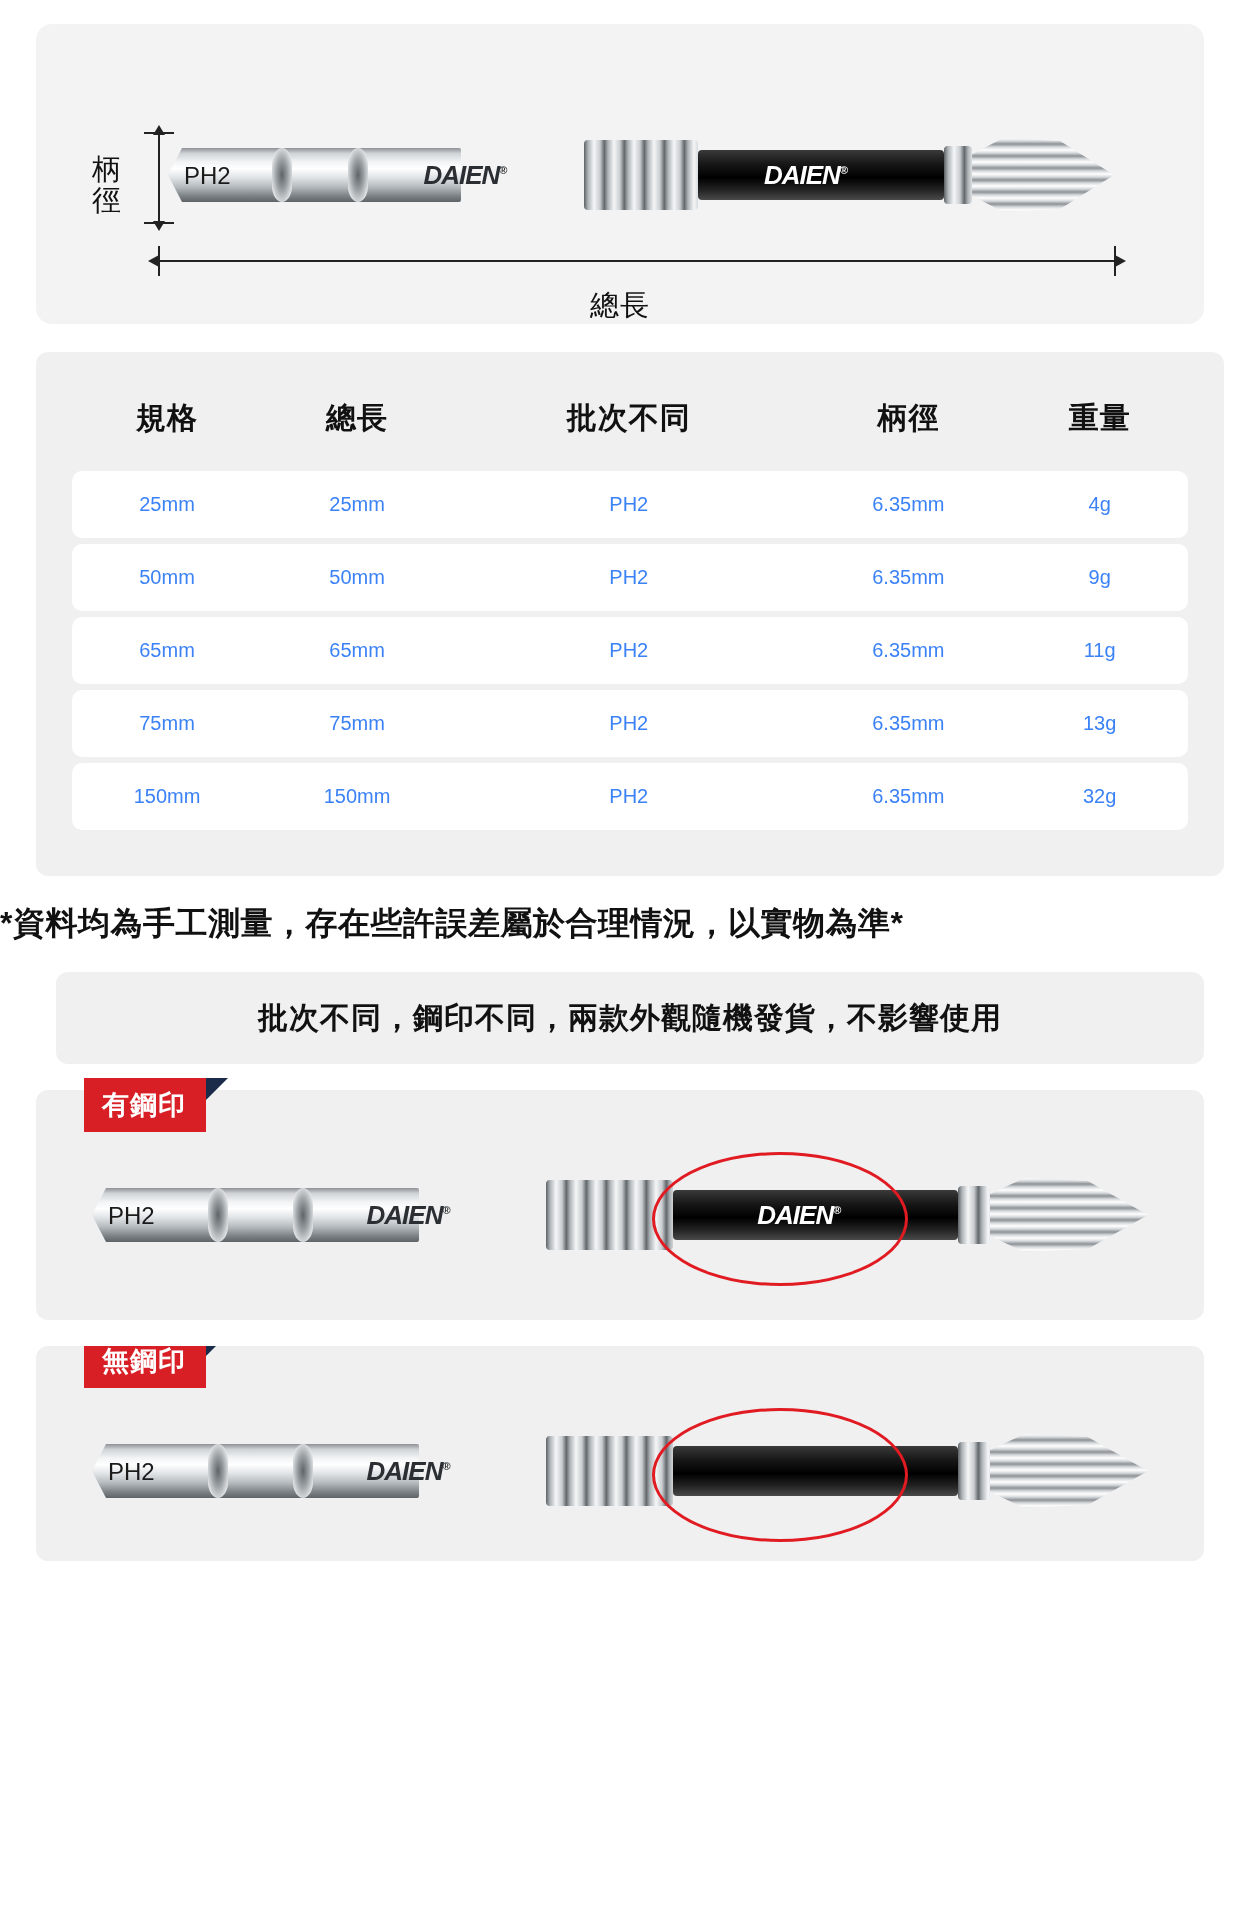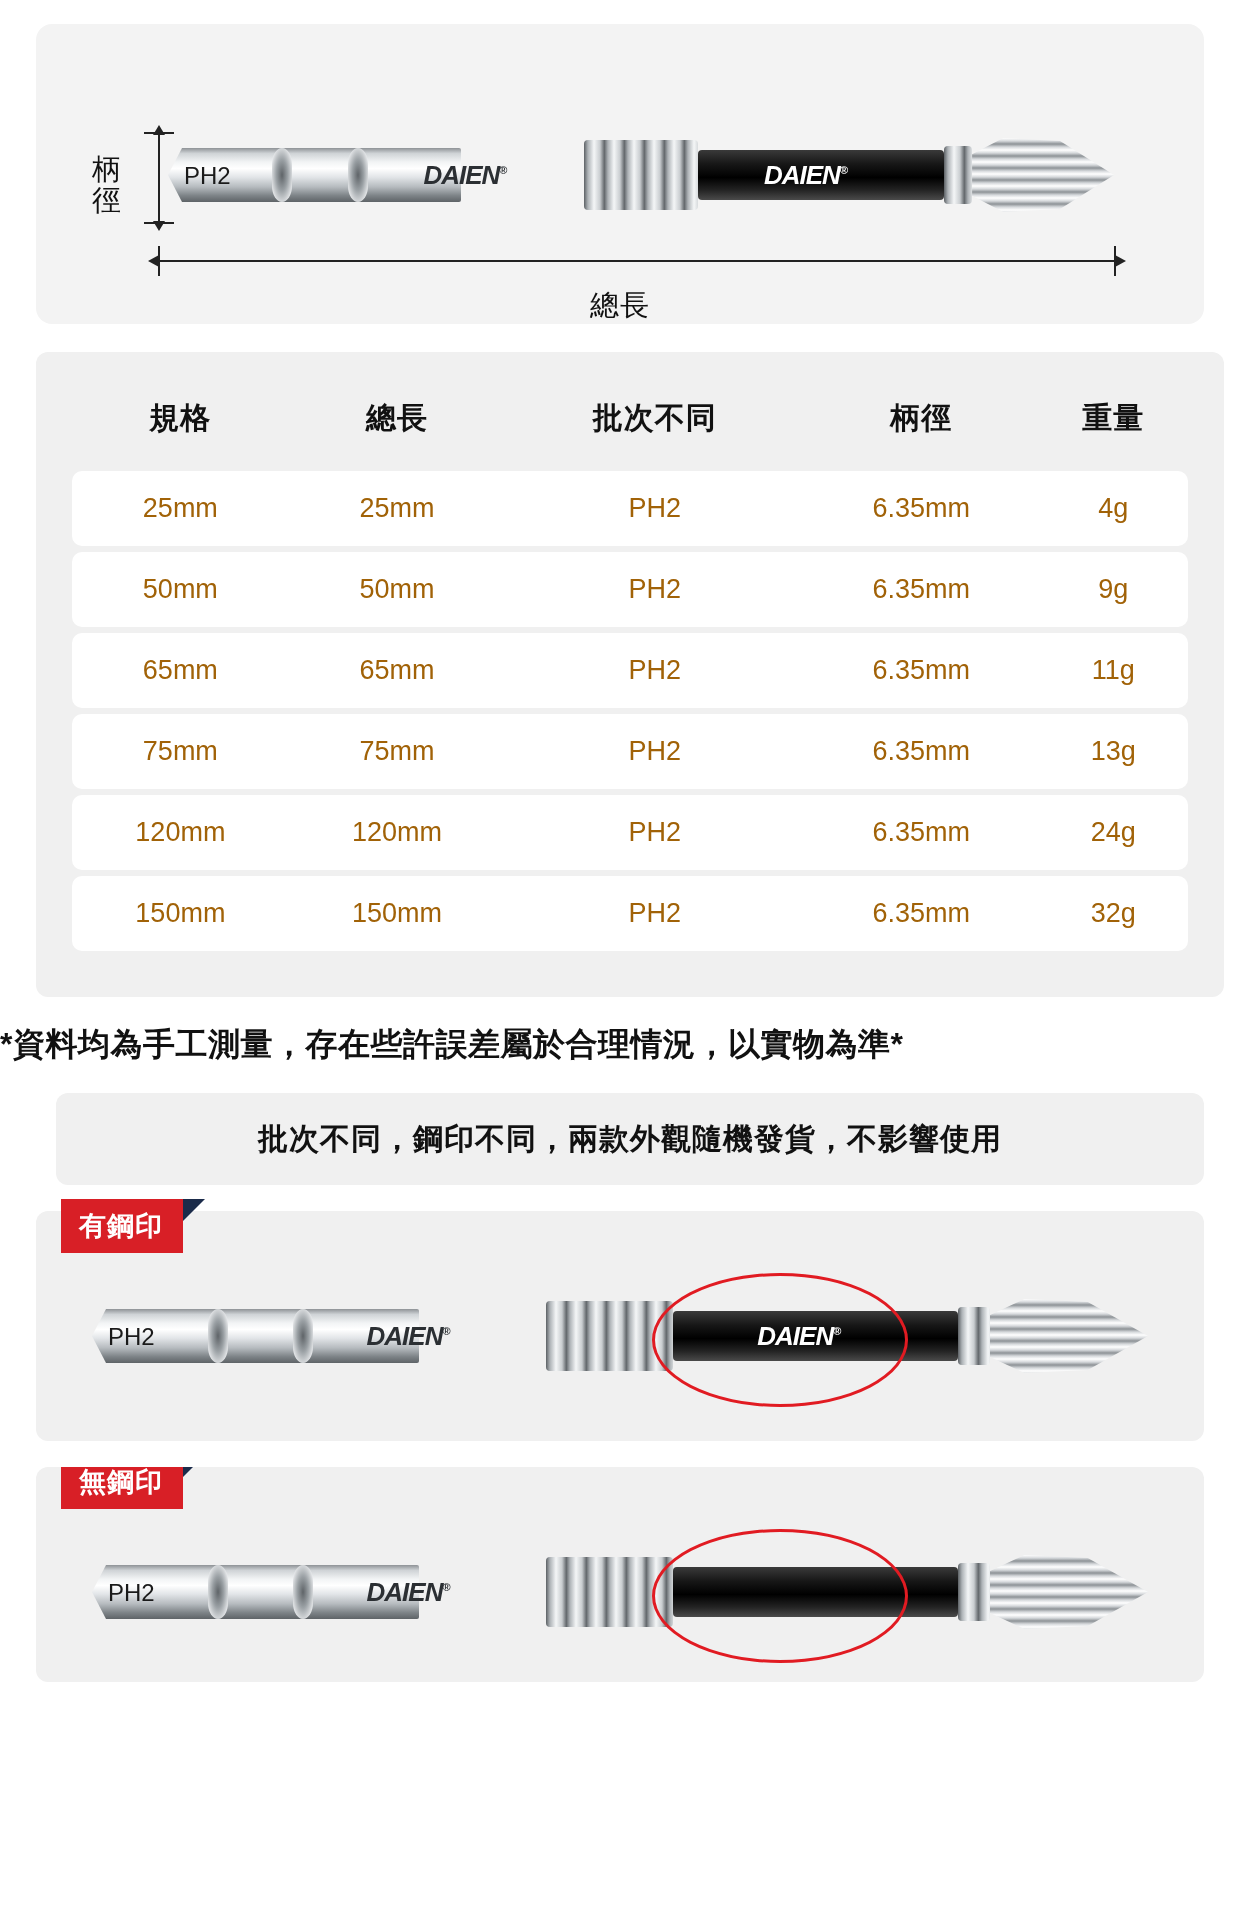--- a/index.html
+++ b/index.html
@@ -226,22 +226,22 @@
     font-weight: bold;
     color: #111;
     padding: 10px 0 26px 0;
     text-align: center;
     letter-spacing: 1px;
   }
   table.spec td {
     background: #ffffff;
     text-align: center;
     padding: 22px 0;
-    color: #a16207;
-    font-size: 27px;
+    color: #3b82f6;
+    font-size: 20px;
   }
   table.spec tr td:first-child { border-top-left-radius: 10px; border-bottom-left-radius: 10px; }
   table.spec tr td:last-child  { border-top-right-radius: 10px; border-bottom-right-radius: 10px; }
 
   .note {
     text-align: left;
     font-size: 32px;
     font-weight: bold;
     color: #111;
     margin: 26px 0 0 0;
@@ -271,21 +271,21 @@
     background: #f0f0f0;
     border-radius: 12px;
     height: 230px;
     position: relative;
     overflow: visible;
   }
   .variant-panel.last { margin-bottom: 30px; height: 215px; overflow: hidden; }
 
   .tag {
     position: absolute;
-    left: 25px;
+    left: 48px;
     top: -12px;
     background: #d81f26;
     color: #fff;
     font-size: 27px;
     font-weight: bold;
     padding: 9px 20px 9px 18px;
     letter-spacing: 1px;
     z-index: 5;
   }
   .tag::after {
@@ -377,27 +377,20 @@
           <td>PH2</td>
           <td>6.35mm</td>
           <td>11g</td>
         </tr>
         <tr>
           <td>75mm</td>
           <td>75mm</td>
           <td>PH2</td>
           <td>6.35mm</td>
           <td>13g</td>
-        </tr>
-        <tr>
-          <td>120mm</td>
-          <td>120mm</td>
-          <td>PH2</td>
-          <td>6.35mm</td>
-          <td>24g</td>
         </tr>
         <tr>
           <td>150mm</td>
           <td>150mm</td>
           <td>PH2</td>
           <td>6.35mm</td>
           <td>32g</td>
         </tr>
       </tbody>
     </table>

